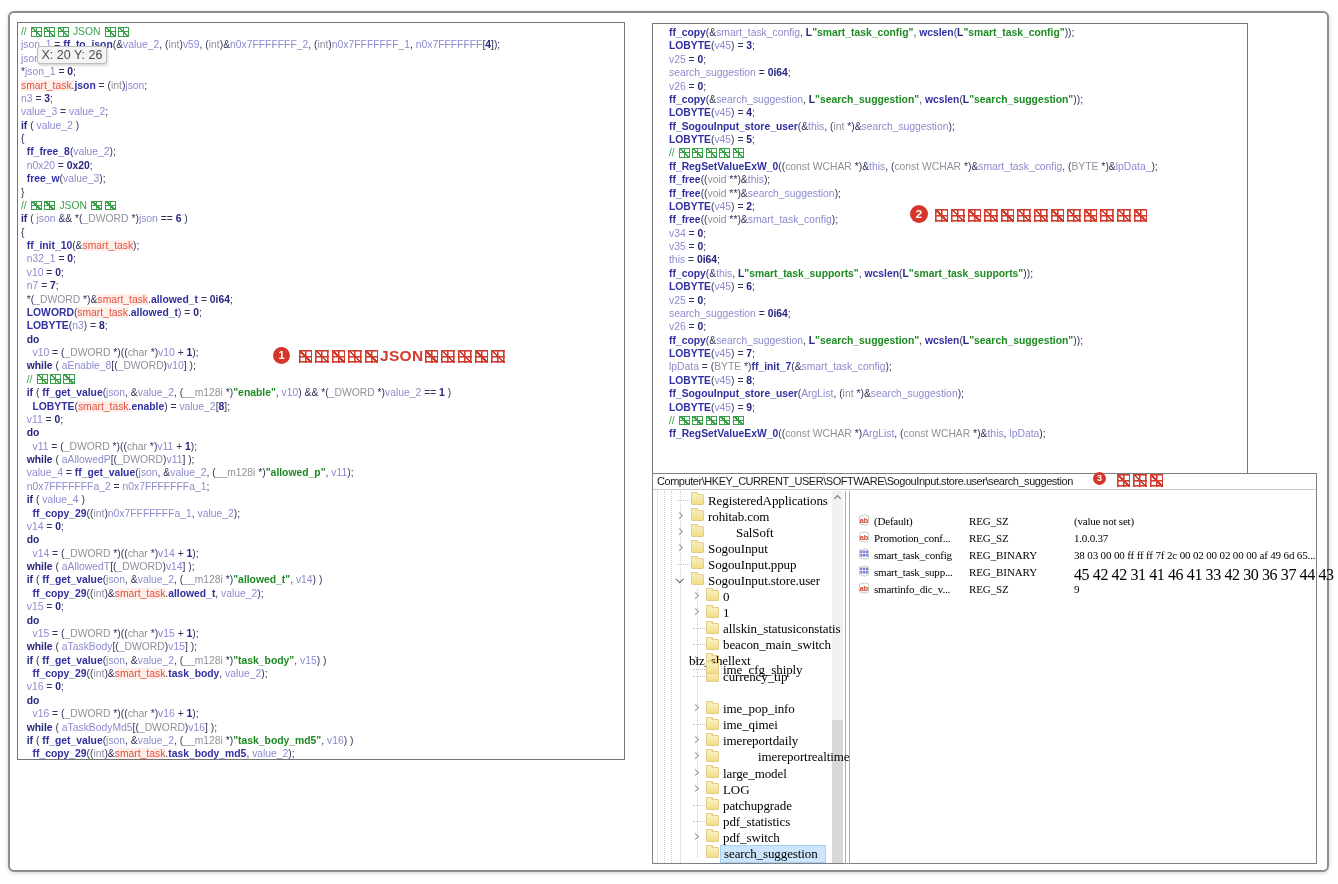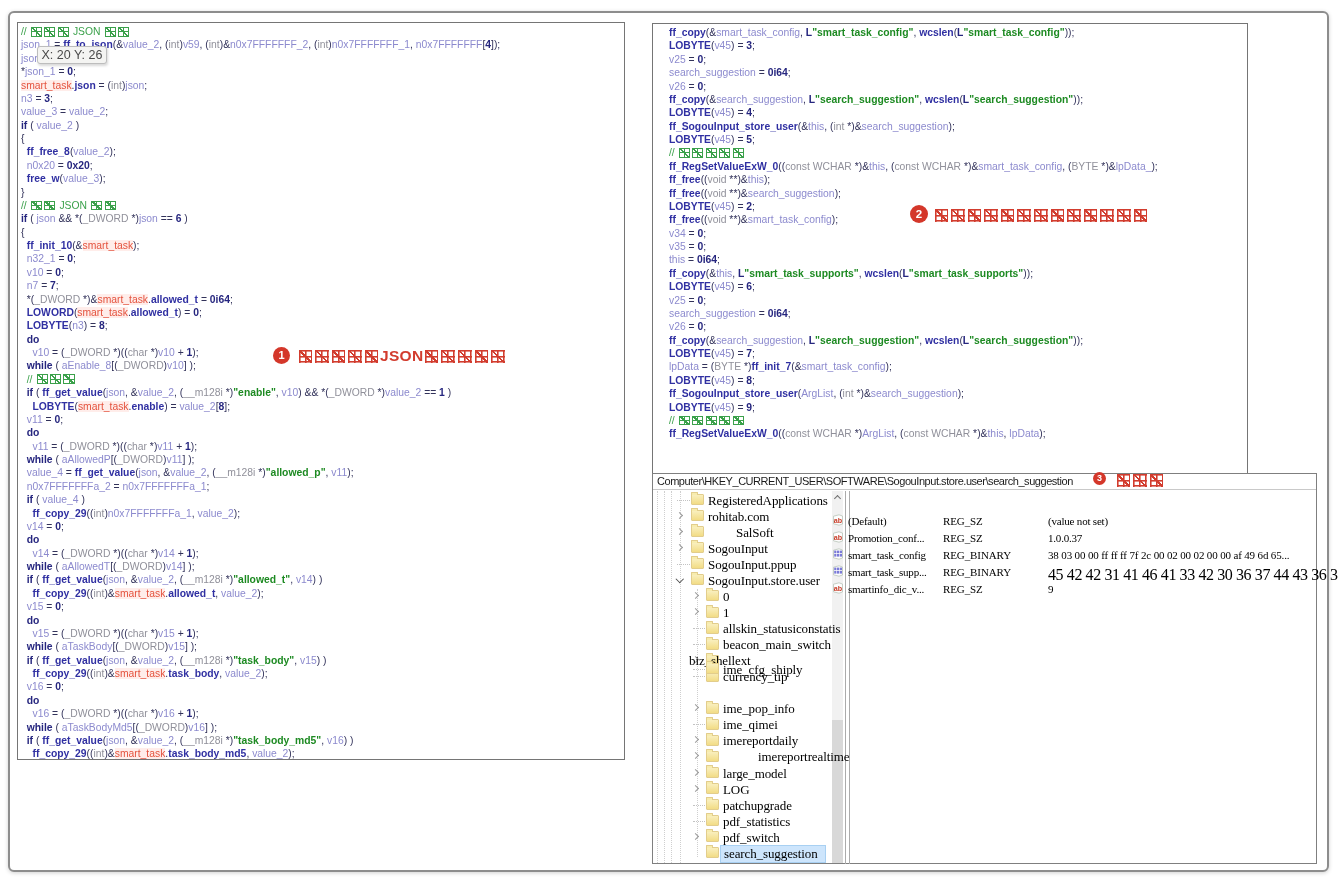--- a/index.html
+++ b/index.html
@@ -55,21 +55,21 @@
 #vsb{position:absolute;left:179px;top:17px;width:11px;height:372px;background:#f1f1f1}
 #vsb .th{position:absolute;left:0;top:229px;width:11px;height:143px;background:#d8d8d8}
 .sar{position:absolute;left:2px;width:7px;height:7px}
 .sar:before{content:"";position:absolute;left:1px;width:4px;height:4px;border-right:1.2px solid #6f6f6f;border-bottom:1.2px solid #6f6f6f}
 #sau:before{top:2px;transform:rotate(-135deg)}
 #split1{position:absolute;left:192px;top:17px;width:1px;height:373px;background:#ababab}
 #split2{position:absolute;left:196px;top:17px;width:1px;height:373px;background:#ababab}
 #lhead{position:absolute;left:197px;top:17px;width:466px;height:19px;font-size:11px}
 #lhead span{position:absolute;top:4px}
 #lhead .cs{position:absolute;top:0;width:1px;height:19px;background:#ececec}
-.lrow{position:absolute;left:827px;height:17px;width:466px;font-size:11px}
+.lrow{position:absolute;left:853px;height:17px;width:466px;font-size:11px}
 .lic{position:absolute;left:5px;top:1px}
 .ln{position:absolute;left:21px;top:1.5px;letter-spacing:-0.2px}
 .lt{position:absolute;left:116px;top:1.5px;letter-spacing:-0.1px}
 .ld{position:absolute;left:221px;top:1.5px;letter-spacing:-0.2px;white-space:nowrap}
 .ld.small{font-size:11px;letter-spacing:-0.15px;top:2px}
 .ld.s4{font-size:16px;letter-spacing:-0.4px}
 </style></head>
 <body>
 <div id="card"></div>
 <pre class="code" id="lp"><span class="c">// <i class="z"></i><i class="z"></i><i class="z"></i> JSON <i class="z"></i><i class="z"></i></span>

